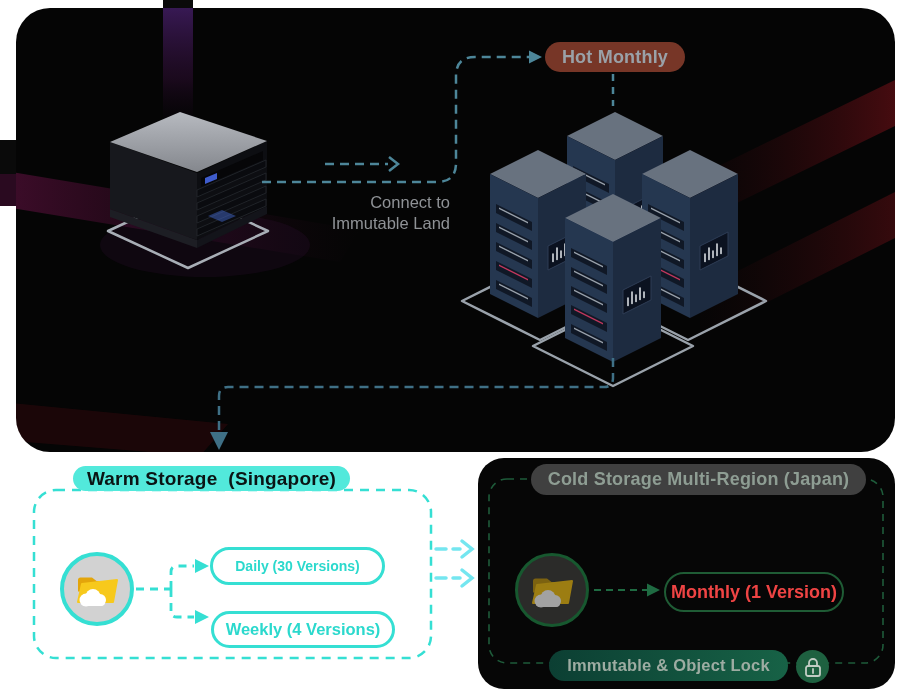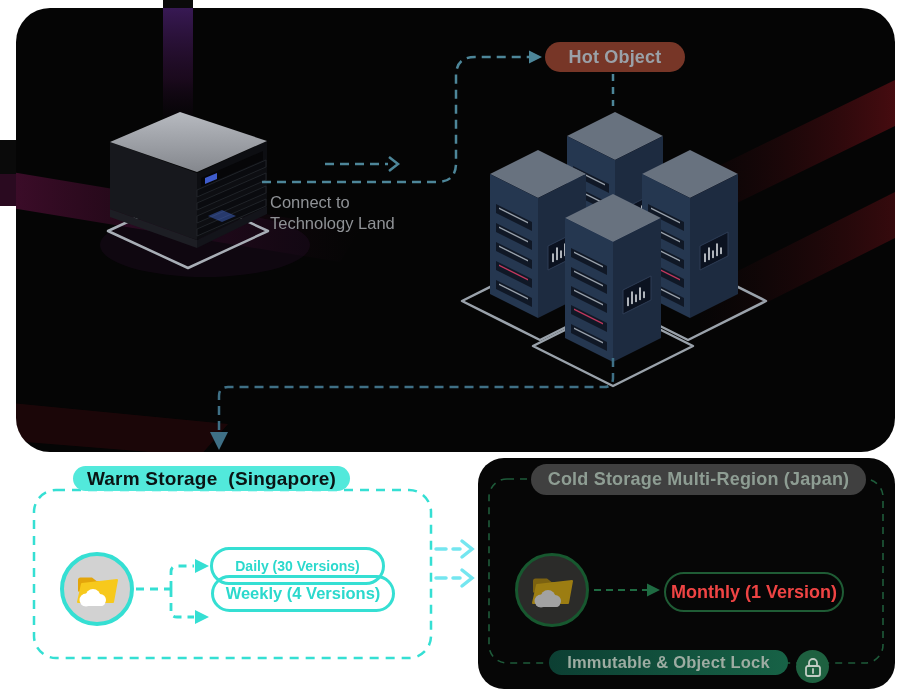--- a/index.html
+++ b/index.html
@@ -10,35 +10,35 @@
          border-radius:16px;white-space:pre;letter-spacing:.2px;}
   .pill{display:flex;align-items:center;justify-content:center;font-weight:600;
         border-radius:22px;white-space:pre;}
   
   #top-panel{left:16px;top:8px;width:879px;height:444px;background:#050505;border-radius:34px;z-index:1;}
   #tab-top{left:163px;top:0;width:30px;height:14px;background:#0a0a0a;z-index:0;}
   #tab-left{left:0;top:140px;width:17px;height:34px;background:#0a0a0a;z-index:0;}
   #tab-left2{left:0;top:174px;width:17px;height:32px;background:#2a0a20;z-index:0;}
   #nas-badge{left:118px;top:45px;width:139px;height:30px;background:#2d1947;color:#928ba4;font-size:18px;z-index:20;}
   #hot-badge{left:545px;top:42px;width:140px;height:30px;background:#773627;color:#9aa1a8;font-size:18px;z-index:20;}
-  #connect-caption{left:270px;top:192px;width:180px;text-align:left;color:#8f9296;
+  #connect-caption{left:270px;top:192px;width:180px;text-align:right;color:#8f9296;
                    font-size:16.5px;line-height:21px;z-index:20;}
   
   #warm-badge{left:73px;top:466px;width:277px;height:25px;background:#52e9db;color:#0a1414;font-size:19px;z-index:20;}
   #warm-circle{left:60px;top:552px;width:66px;height:66px;border-radius:50%;background:#d2d2d2;
                border:4px solid #35dfd3;display:flex;align-items:center;justify-content:center;z-index:15;}
   #daily-pill{left:210px;top:547px;width:169px;height:32px;border:3px solid #35dfd3;color:#2bd9cd;font-size:14px;z-index:15;}
-  #weekly-pill{left:211px;top:575px;width:178px;height:31px;border:3px solid #35dfd3;color:#2bd9cd;font-size:16.5px;z-index:15;}
+  #weekly-pill{left:211px;top:611px;width:178px;height:31px;border:3px solid #35dfd3;color:#2bd9cd;font-size:16.5px;z-index:15;}
   
   #cold-panel{left:478px;top:458px;width:417px;height:231px;background:#060606;border-radius:26px;z-index:1;}
   #cold-badge{left:531px;top:464px;width:335px;height:31px;background:#404040;color:#8e9d93;font-size:18px;z-index:20;}
   #cold-circle{left:515px;top:553px;width:68px;height:68px;border-radius:50%;background:#2b2b29;
                border:3px solid #17582f;display:flex;align-items:center;justify-content:center;z-index:15;}
   #monthly-pill{left:664px;top:572px;width:176px;height:36px;border:2.5px solid #1f5c35;color:#ef4444;font-size:18px;z-index:15;}
-  #immutable-badge{left:549px;top:650px;width:239px;height:25px;color:#9daca2;font-size:16.5px;font-weight:600;
+  #immutable-badge{left:549px;top:650px;width:239px;height:31px;color:#9daca2;font-size:16.5px;font-weight:600;
                    background:linear-gradient(90deg,#0c3f33,#176246);z-index:20;}
   #lock-circle{left:796px;top:650px;width:33px;height:33px;border-radius:50%;background:#1e6140;
                display:flex;align-items:center;justify-content:center;z-index:20;}
   svg.layer{position:absolute;left:0;top:0;z-index:5;pointer-events:none;}
   svg#connector-layer{z-index:10;}
 </style>
 </head>
 <body>
 
 <div id="stage">
@@ -177,24 +177,24 @@
     </g>
 
     <rect x="489" y="479" width="394" height="184" rx="18" fill="none" stroke="#1e5b3a" stroke-width="1.6" stroke-dasharray="7 6"></rect>
 
     <g>
       <path d="M594,590 H647" stroke="#1f6b42" stroke-width="2" fill="none" stroke-dasharray="7 5"></path>
       <polygon points="647,583.5 660,590 647,596.5" fill="#1f6b42"></polygon>
     </g>
   </svg>
 
-  <div class="abs badge" id="hot-badge">Hot Object</div>
+  <div class="abs badge" id="hot-badge">Hot Monthly</div>
   <div class="abs" id="connect-caption">
     <div>Connect to</div>
-    <div>Technology Land</div>
+    <div>Immutable Land</div>
   </div>
 
   <div class="abs badge" id="warm-badge">Warm Storage  (Singapore)</div>
   <div class="abs" id="warm-circle">
     <svg width="48" height="40" viewBox="0 0 48 40">
       <path d="M5,11 q0,-2.5 2.5,-2.5 h11.5 l4.5,3.5 h15 q2.5,0 2.5,2.5 v8 H5 Z" fill="#e3a50b"></path>
       <polygon points="9,15 44,11 40,33 5,33" fill="#f7c91c" stroke="#f7c91c" stroke-width="2" stroke-linejoin="round"></polygon>
       <g fill="#ffffff">
         <circle cx="13" cy="31" r="6.5"></circle>
           <circle cx="20" cy="27.5" r="7.5"></circle>

